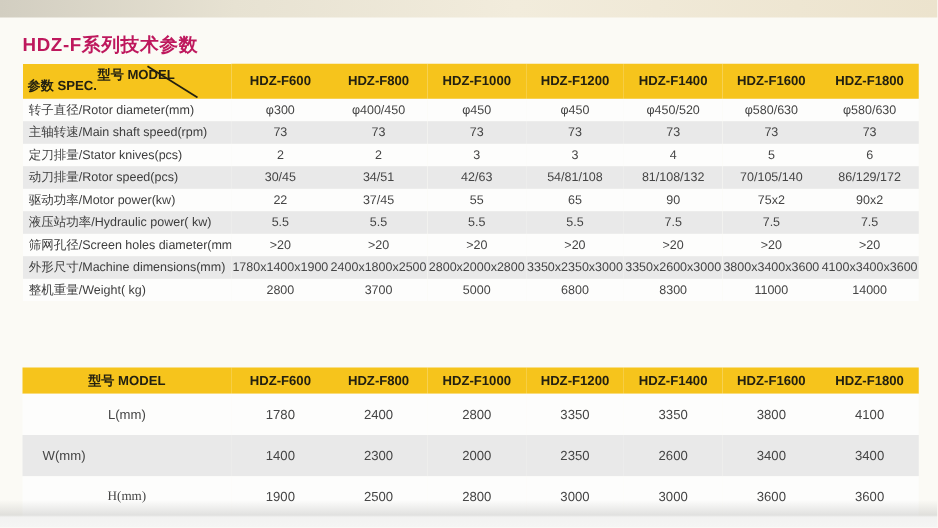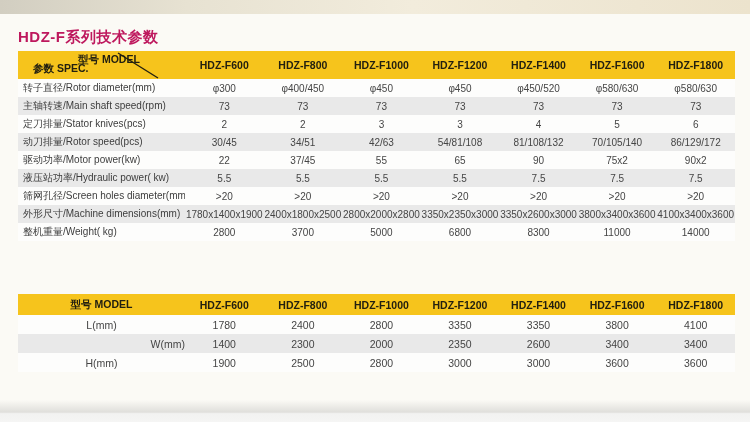--- a/index.html
+++ b/index.html
@@ -28,40 +28,40 @@
     background:#f6c41c;height:28px;
     font-size:10.5px;font-weight:bold;color:#232010;
     text-align:center;
   }
   .spec th.corner{position:relative;text-align:left;}
   .corner-top{
     position:absolute;top:2px;left:60px;
     font-size:10.5px;font-weight:bold;color:#232010;
   }
   .corner-bottom{
-    position:absolute;bottom:3px;left:15px;
+    position:absolute;bottom:3px;left:4px;
     font-size:10.5px;font-weight:bold;color:#232010;
   }
   .corner svg{position:absolute;top:0;left:0;}
   .spec tbody tr{height:18px;}
   .spec tbody tr:nth-child(even){background:#e9e9e9;}
   .spec tbody tr:nth-child(odd){background:#fdfdfc;}
   .spec tbody td{
     font-size:10px;color:#454545;text-align:center;
     white-space:nowrap;overflow:hidden;
   }
   .spec tbody td.row-label{text-align:left;padding-left:5px;color:#3d3d3d;}
   
   .dim{margin-top:53px;}
   .dim thead th{
     background:#f6c41c;height:21px;
     font-size:10.5px;font-weight:bold;color:#232010;
     text-align:center;
   }
-  .dim tbody tr{height:19px;}
+  .dim tbody tr{height:33px;}
   .dim tbody tr:nth-child(even){background:#e9e9e9;}
   .dim tbody tr:nth-child(odd){background:#fdfdfc;}
   .dim tbody td{
     font-size:10.5px;color:#454545;text-align:center;white-space:nowrap;
   }
   .bottom-edge{
     position:absolute;left:0;bottom:0;width:750px;height:22px;
     background:linear-gradient(180deg,rgba(250,250,248,0) 0%,rgba(190,190,188,0.45) 55%,#f2f2f1 62%,#f5f5f4 100%);
   }
 </style>
@@ -211,31 +211,31 @@
           <td class="row-label" style="text-align: center; padding-left: 0px;">L(mm)</td>
           <td>1780</td>
           <td>2400</td>
           <td>2800</td>
           <td>3350</td>
           <td>3350</td>
           <td>3800</td>
           <td>4100</td>
         </tr>
         <tr>
-          <td class="row-label" style="text-align: right; padding-left: 4px;">W(mm)</td>
+          <td class="row-label" style="text-align: left; padding-left: 16px;">W(mm)</td>
           <td>1400</td>
           <td>2300</td>
           <td>2000</td>
           <td>2350</td>
           <td>2600</td>
           <td>3400</td>
           <td>3400</td>
         </tr>
         <tr>
-          <td class="row-label" style="text-align: center; padding-left: 0px;">H(mm)</td>
+          <td class="row-label" style="text-align: center; padding-left: 0px; font-family: Liberation Serif, serif;">H(mm)</td>
           <td>1900</td>
           <td>2500</td>
           <td>2800</td>
           <td>3000</td>
           <td>3000</td>
           <td>3600</td>
           <td>3600</td>
         </tr>
       </tbody>
   </table>

